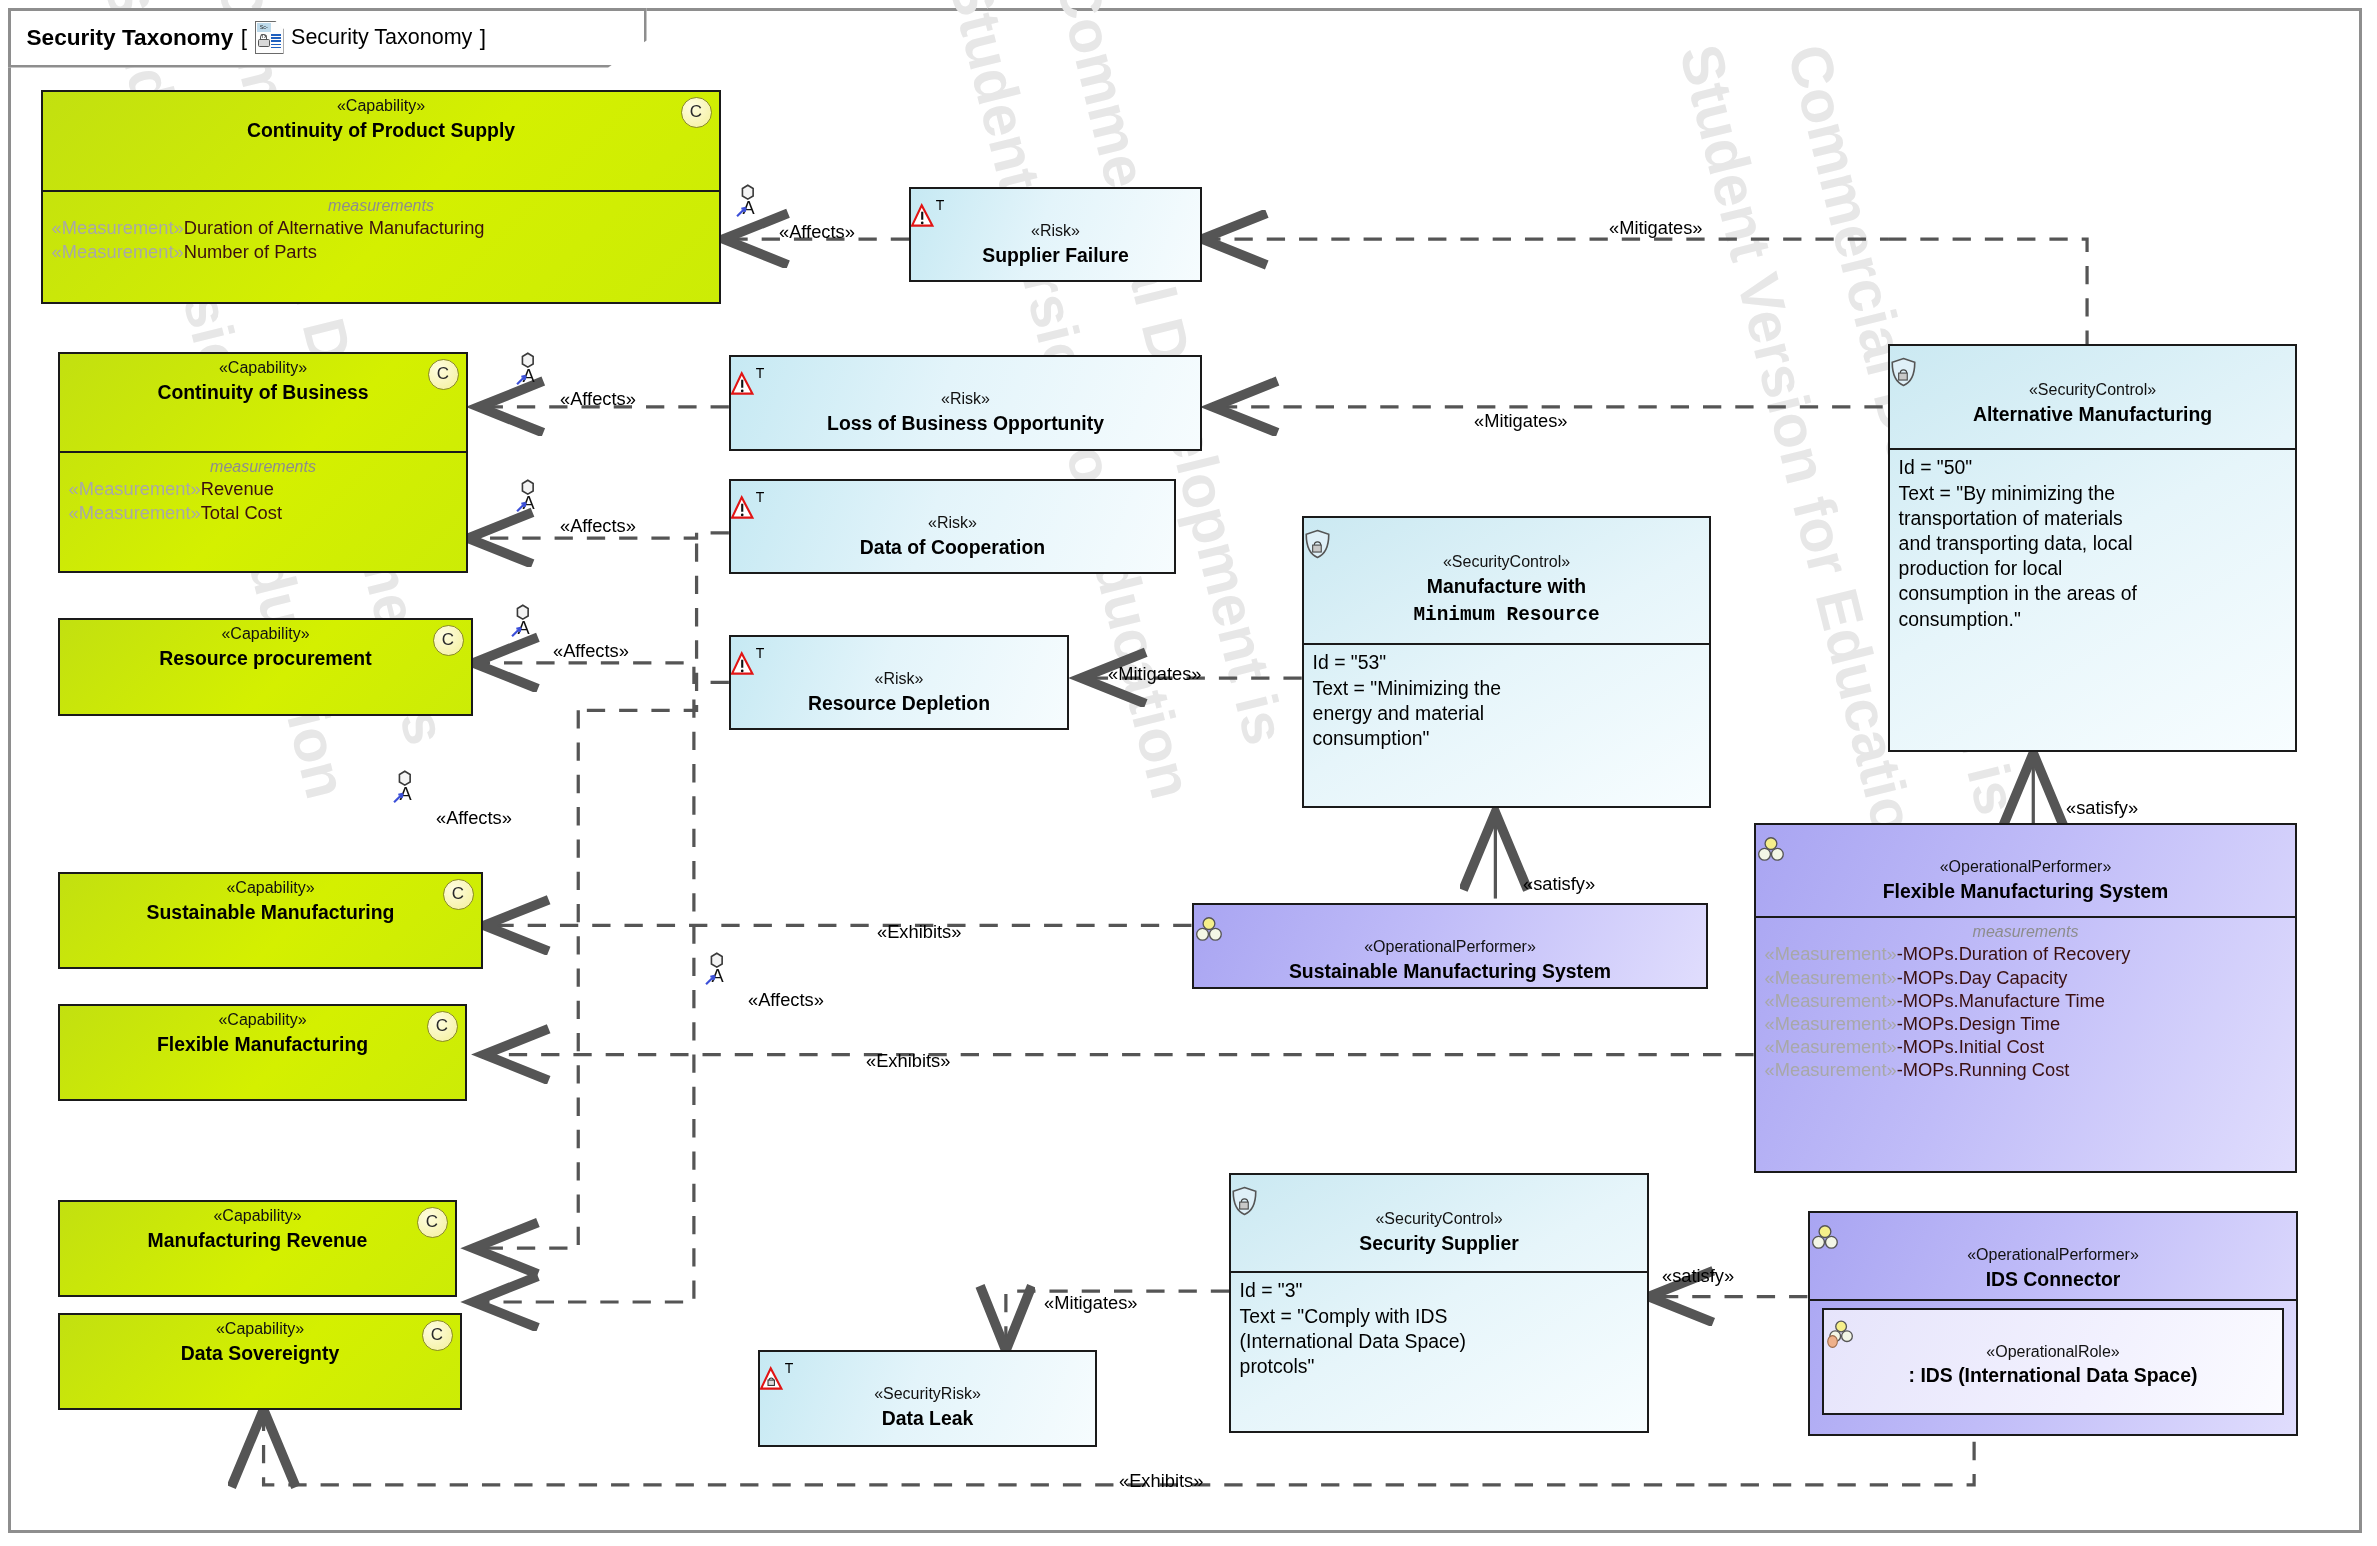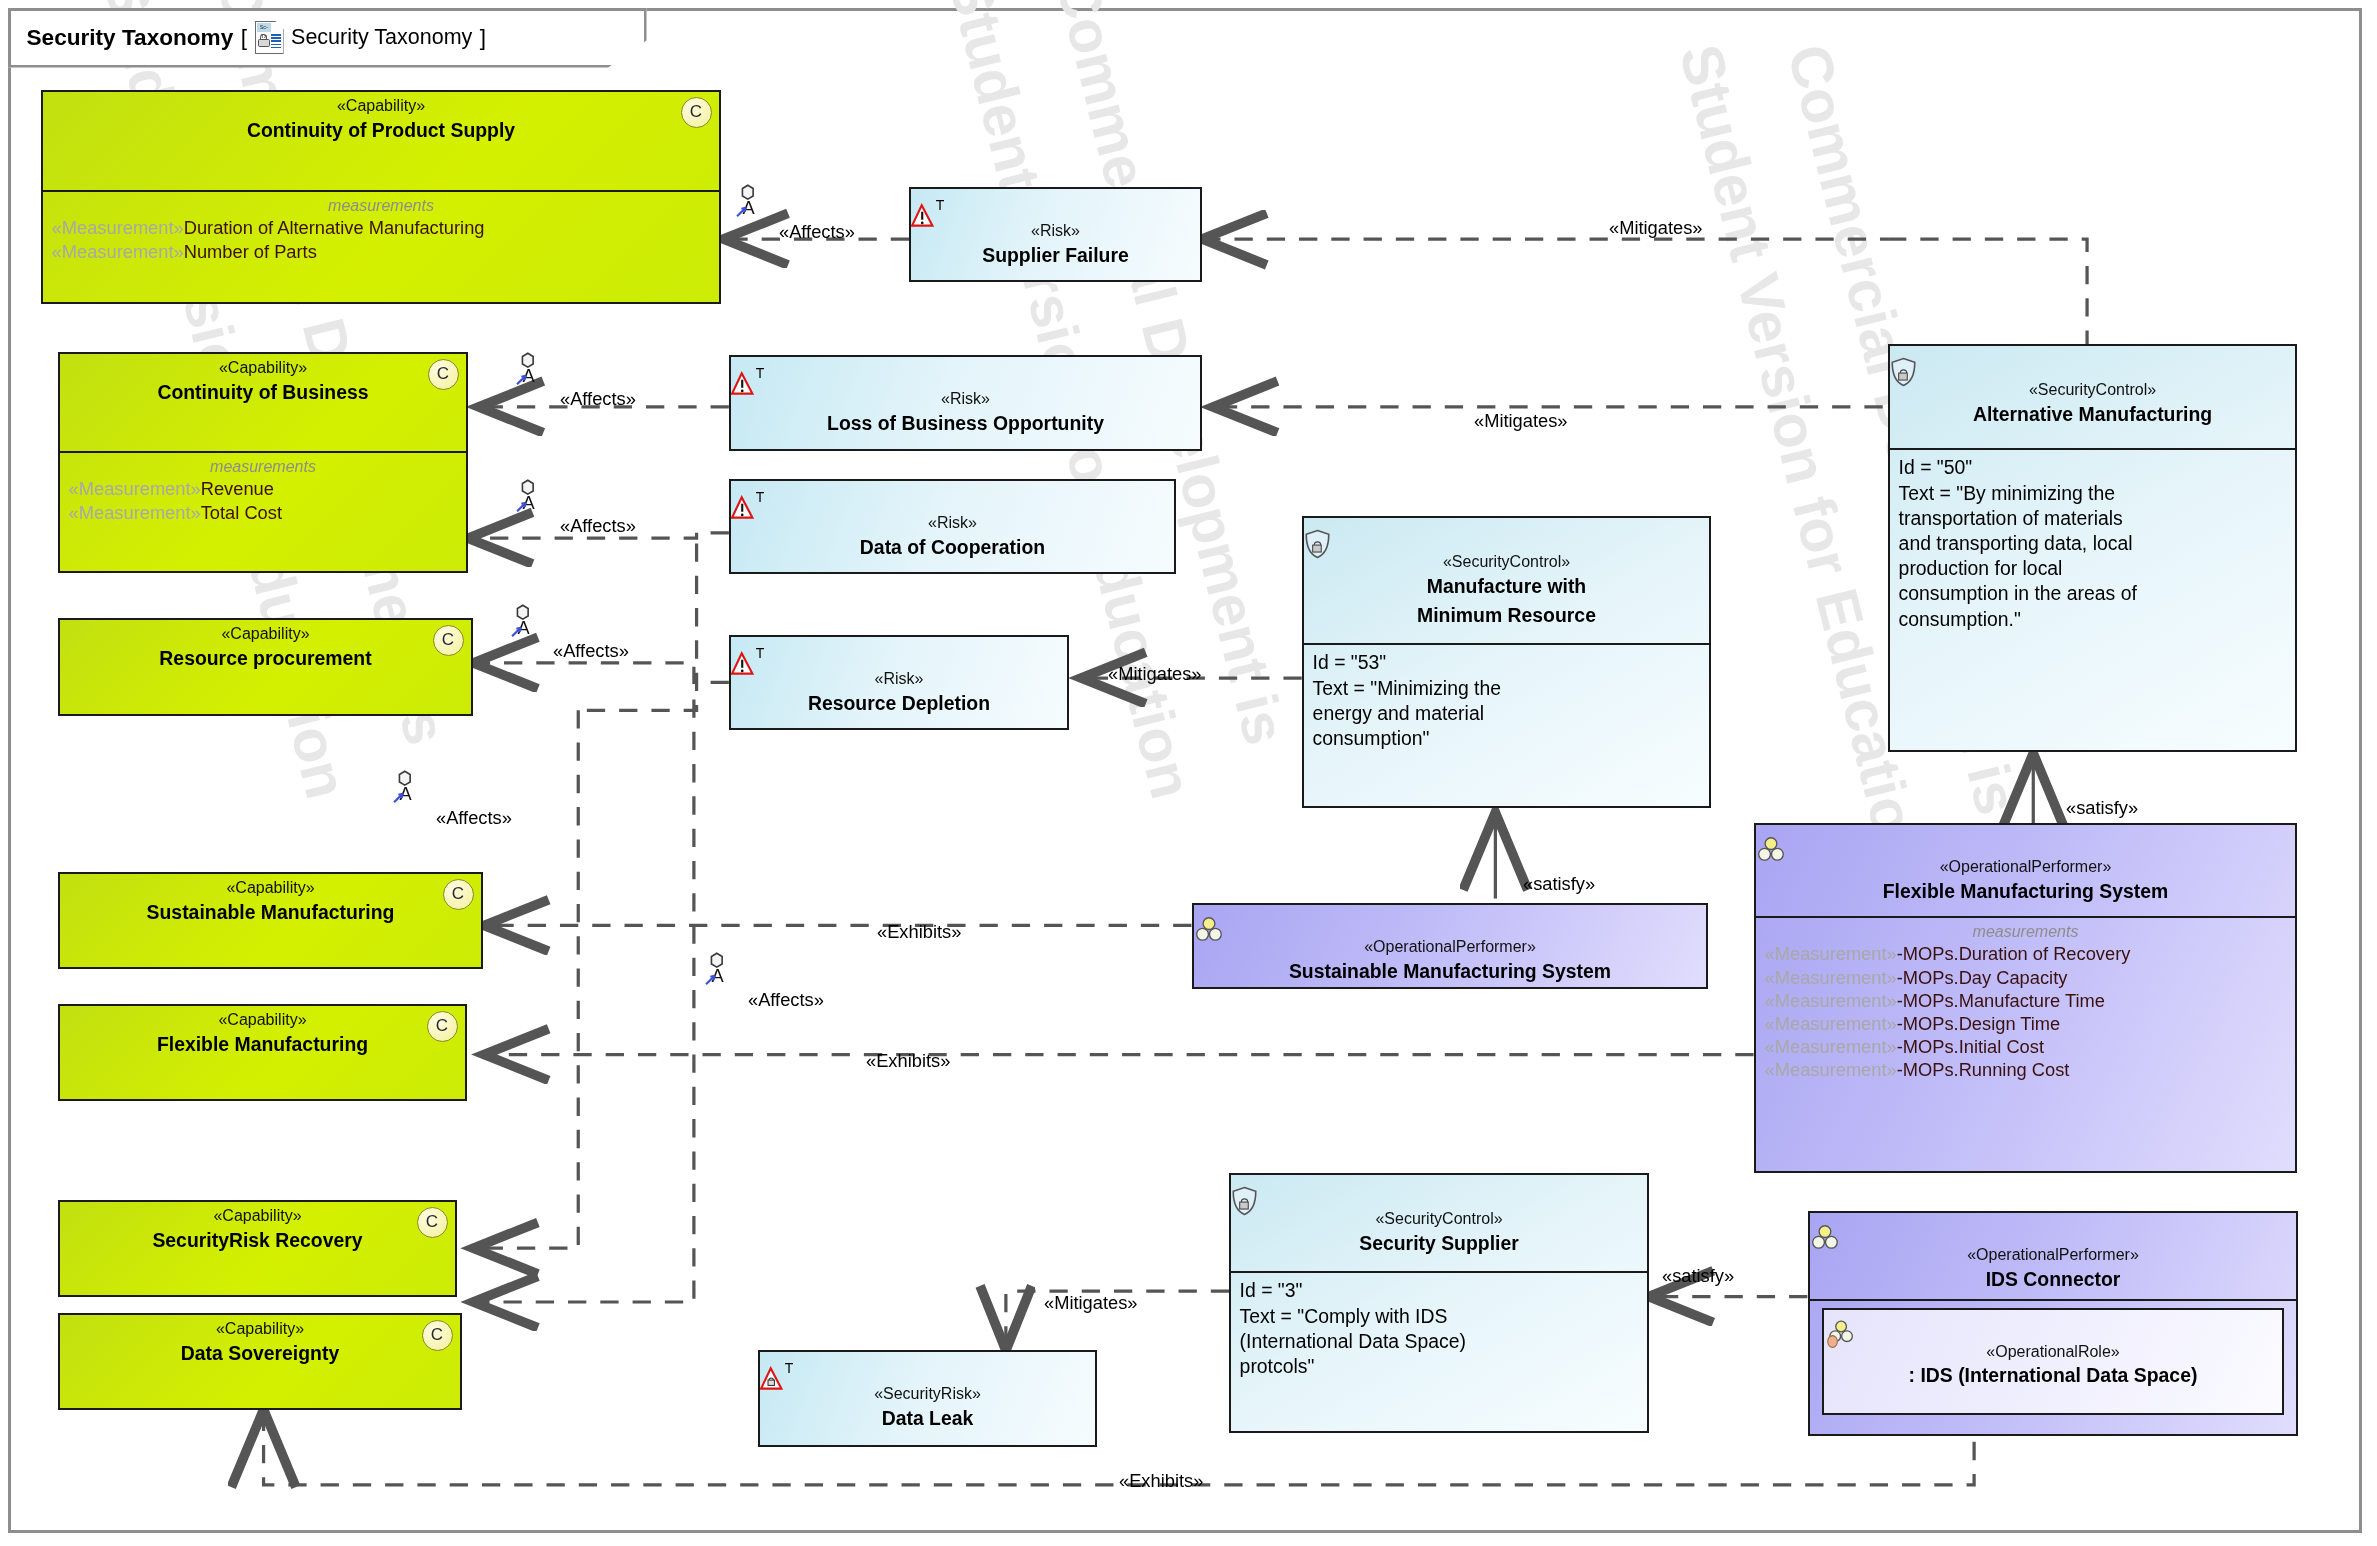--- a/index.html
+++ b/index.html
@@ -256,21 +256,21 @@
       <div class="badge badge-c">C</div>
       <div class="stereo">«Capability»</div>
       <div class="nm">Flexible Manufacturing</div>
     </div>
   </div>
 
   <div class="node capability" style="left:58px;top:1200px;width:399px;height:97px;">
     <div class="hdr" style="height:100%;">
       <div class="badge badge-c">C</div>
       <div class="stereo">«Capability»</div>
-      <div class="nm">SecurityRisk Recovery</div>
+      <div class="nm">Manufacturing Revenue</div>
     </div>
   </div>
 
   <div class="node capability" style="left:58px;top:1313px;width:404px;height:97px;">
     <div class="hdr" style="height:100%;">
       <div class="badge badge-c">C</div>
       <div class="stereo">«Capability»</div>
       <div class="nm">Data Sovereignty</div>
     </div>
   </div>
@@ -377,21 +377,21 @@
     <div class="hdr" style="height:125px;">
       <div class="badge badge-shield">
         <svg width="27" height="30" viewBox="0 0 50 56">
             <path d="M25,3 L46,10 C46,34 38,48 25,53 C12,48 4,34 4,10 Z" fill="#dff0f8" stroke="#555" stroke-width="3"></path>
             <rect x="16" y="30" width="16" height="13" fill="#c9c9c9" stroke="#444" stroke-width="2"></rect>
             <path d="M19,30 a6,6 0 0 1 12,0" fill="none" stroke="#444" stroke-width="2"></path>
           </svg>
       </div>
       <div class="stereo">«SecurityControl»</div>
       <div class="nm">Manufacture with</div>
-      <div class="nm" style="margin-top:5.4px;">Minimum Resource</div>
+      <div class="nm" style="margin-top:5.4px;font-family:Liberation Mono, monospace;">Minimum Resource</div>
     </div>
     <div class="compart">
       <div class="attr">Id = "53"</div>
       <div class="attr">Text = "Minimizing the</div>
       <div class="attr">energy and material</div>
       <div class="attr">consumption"</div>
     </div>
   </div>
 
   <div class="node control" style="left:1229px;top:1173px;width:420px;height:260px;">

